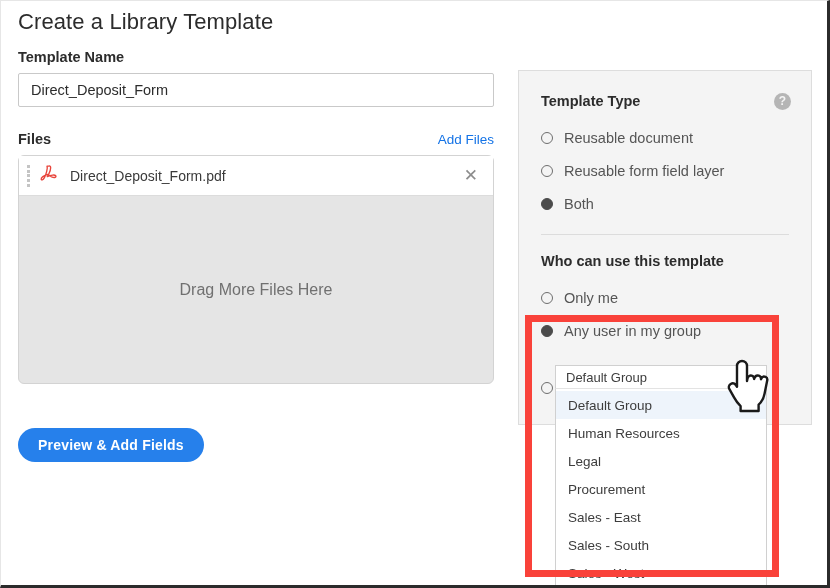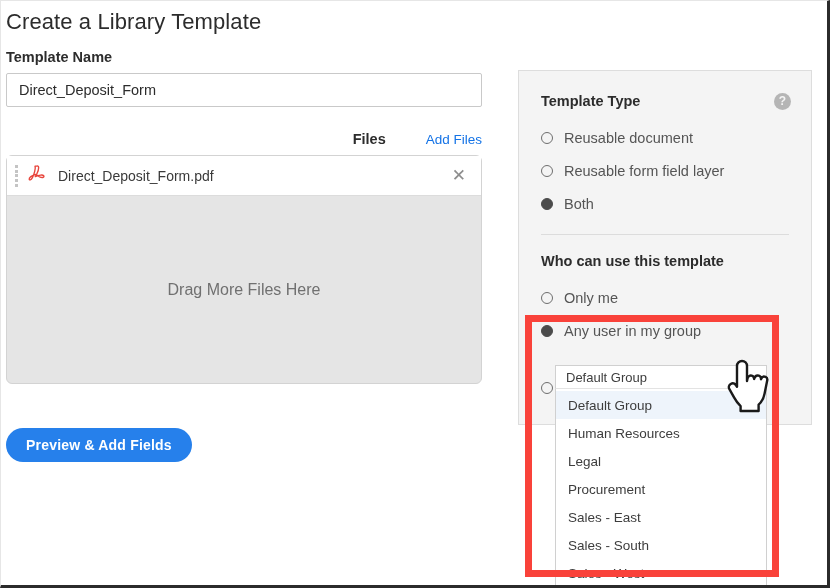--- a/index.html
+++ b/index.html
@@ -20,21 +20,21 @@
     box-sizing: border-box;
     border-top: 1px solid #e6e6e6;
     border-left: 1px solid #e6e6e6;
     border-right: 3px solid #2b2b2b;
     border-bottom: 3px solid #2b2b2b;
   }
 
   
   #left-col {
     position: absolute;
-    left: 5px;
+    left: 17px;
     top: 8px;
     width: 478px;
   }
   .page-title {
     font-size: 22px;
     color: #2c2c2c;
     font-weight: 400;
     letter-spacing: .1px;
     margin: 0 0 14px 0;
     line-height: 1.2;
@@ -53,26 +53,25 @@
     border-radius: 2px;
     background: #fff;
     font-family: "Liberation Sans", sans-serif;
     font-size: 14.5px;
     color: #2c2c2c;
     padding: 8px 12px;
     outline: none;
   }
   .files-head {
     display: flex;
-    justify-content: flex-end;
+    justify-content: space-between;
     align-items: baseline;
     width: 476px;
     margin-top: 24px;
     margin-bottom: 8px;
-    gap: 40px;
   }
   .link {
     font-size: 13.5px;
     color: #1473e6;
     text-decoration: none;
     cursor: pointer;
   }
   .files-box {
     box-sizing: border-box;
     width: 476px;

